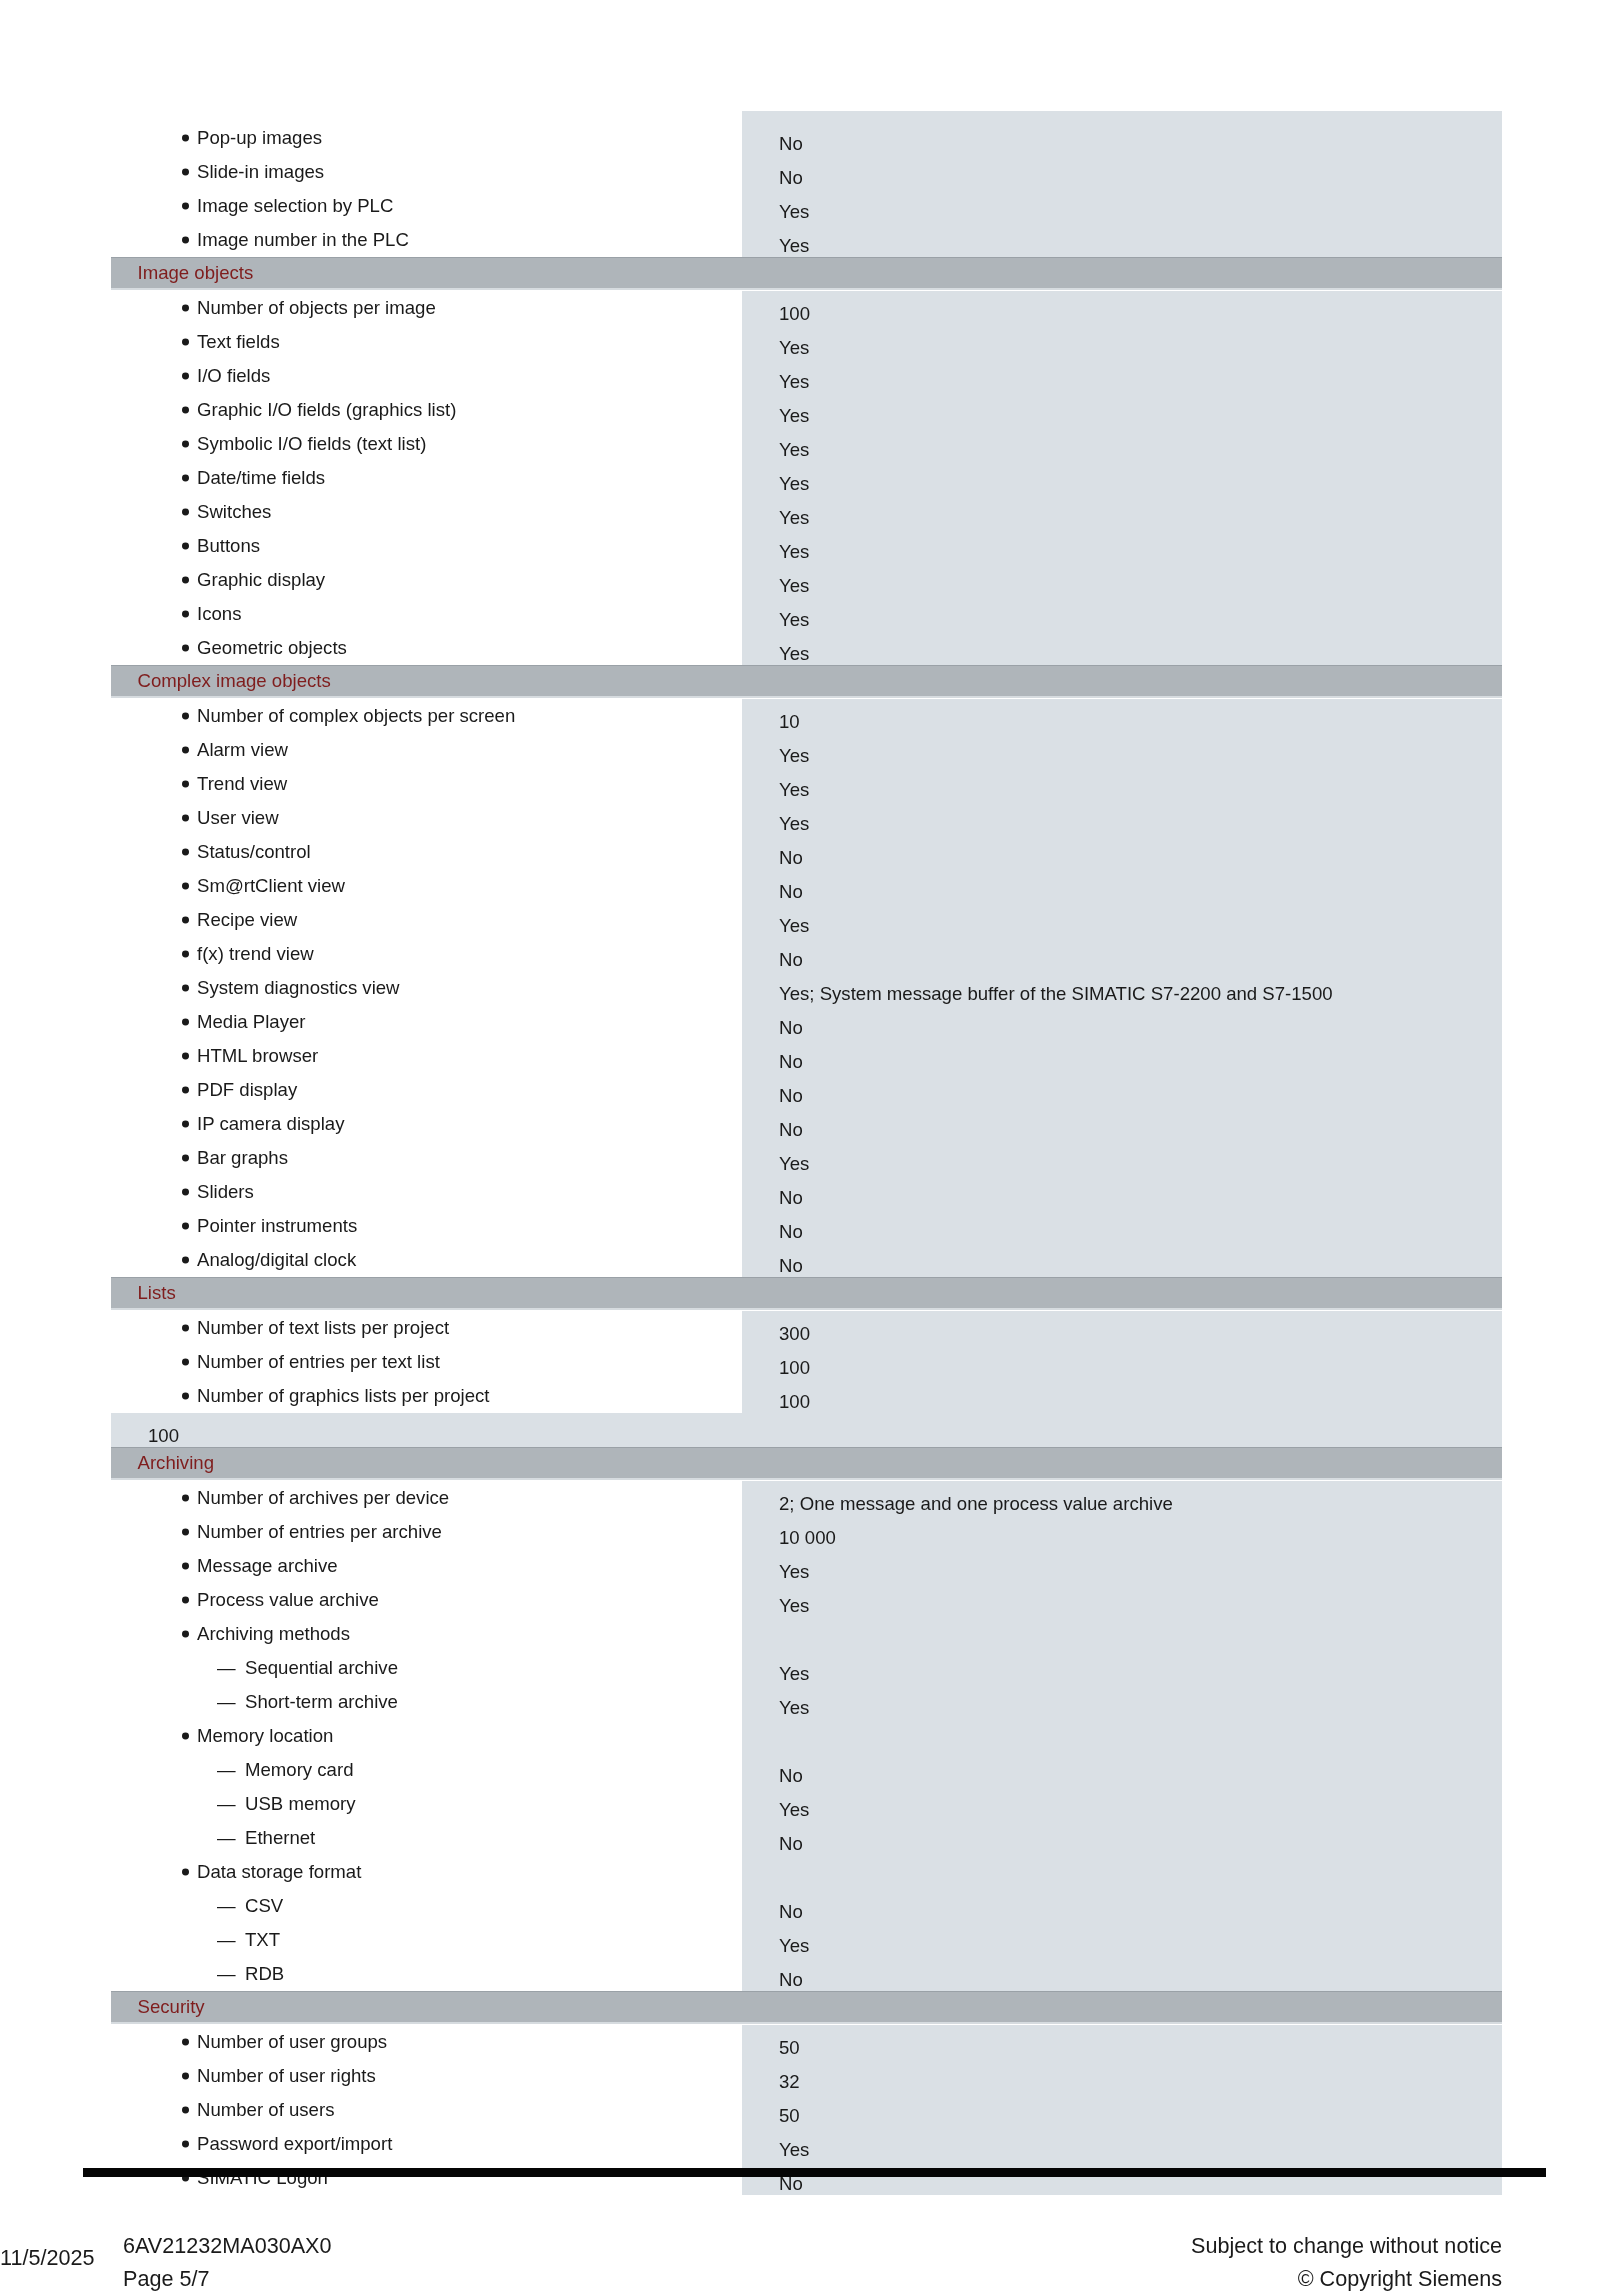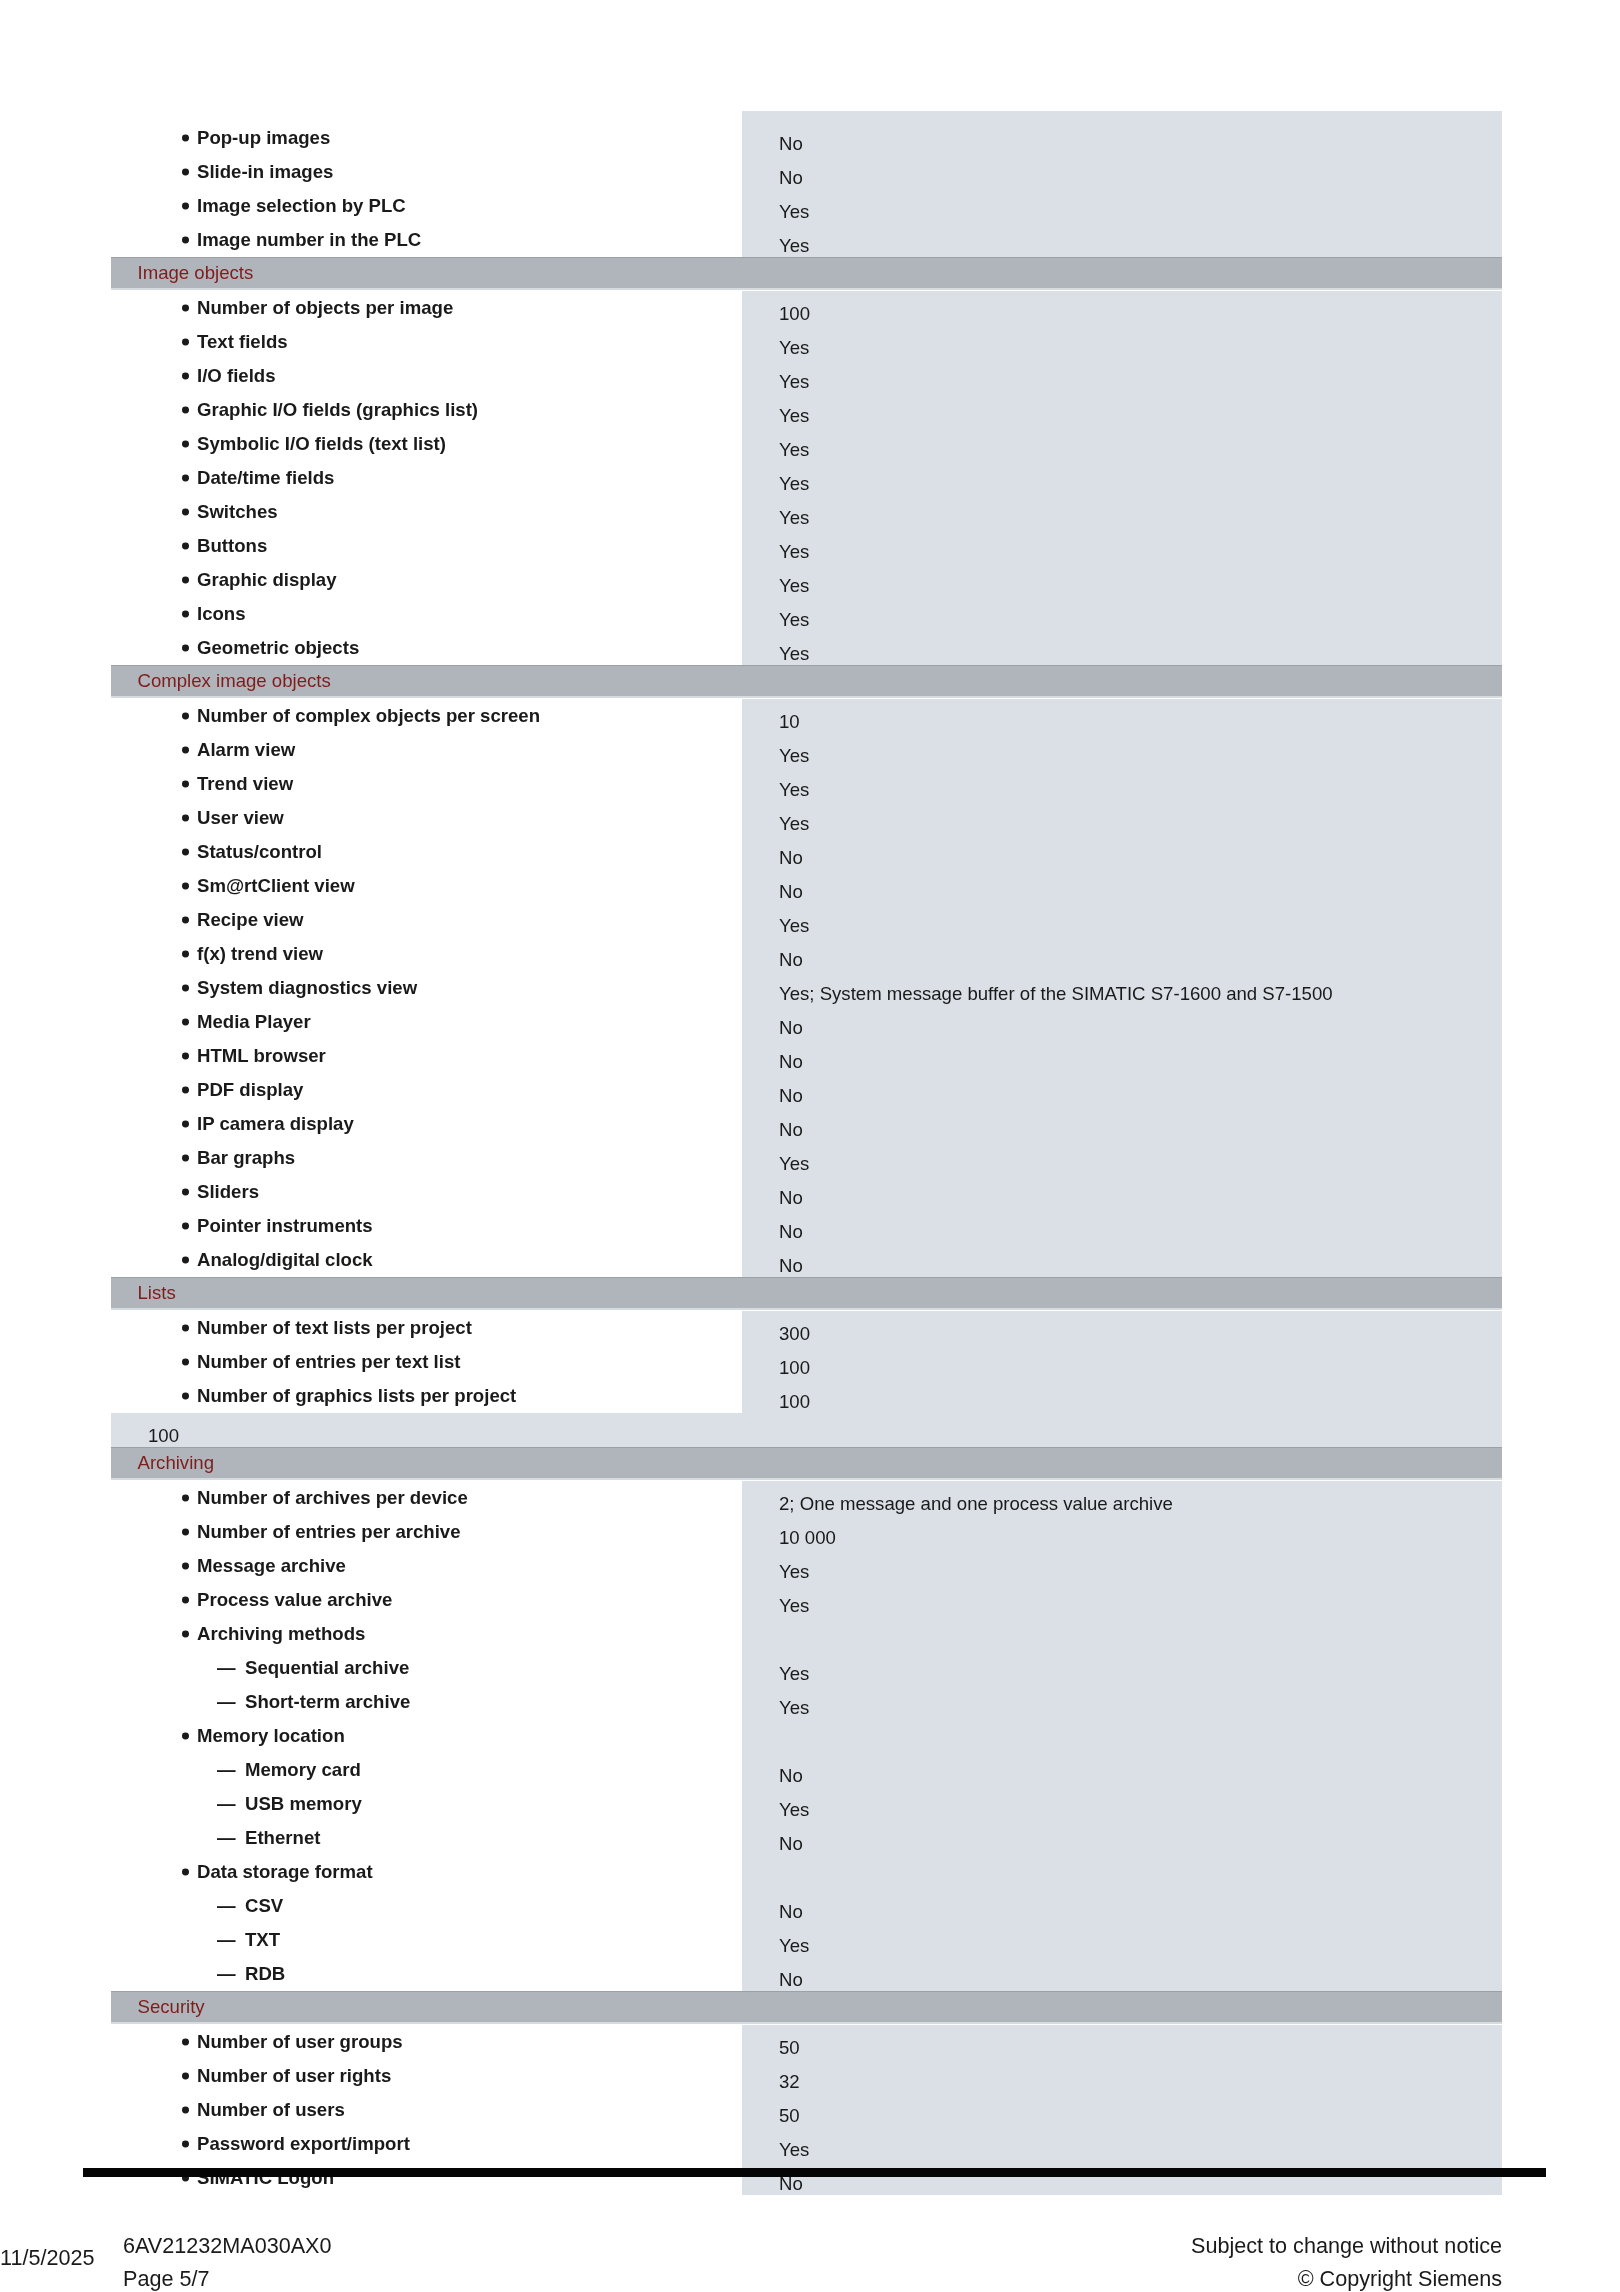--- a/index.html
+++ b/index.html
@@ -35,21 +35,20 @@
   }
   .spec-row.spacer { height: 9.8px; }
   .label-cell {
     width: 631px;
     position: relative;
     align-self: stretch;
     display: flex;
     align-items: center;
     background: #ffffff;
     white-space: nowrap;
-    font-weight: bold;
   }
   .value-cell {
     flex: 1;
     align-self: stretch;
     display: flex;
     align-items: flex-end;
     background: var(--value-bg, #dae0e5);
     padding-left: 37px;
     white-space: nowrap;
   }
@@ -344,21 +343,21 @@
         <div class="value-cell">
           <span class="value-text">No</span>
         </div>
       </div>
       <div class="spec-row row-bullet">
         <div class="label-cell">
           <span class="marker-bullet"></span>
           <span class="label-text">System diagnostics view</span>
         </div>
         <div class="value-cell">
-          <span class="value-text">Yes; System message buffer of the SIMATIC S7-1600 and S7-1500</span>
+          <span class="value-text">Yes; System message buffer of the SIMATIC S7-2200 and S7-1500</span>
         </div>
       </div>
       <div class="spec-row row-bullet">
         <div class="label-cell">
           <span class="marker-bullet"></span>
           <span class="label-text">Media Player</span>
         </div>
         <div class="value-cell">
           <span class="value-text">No</span>
         </div>

